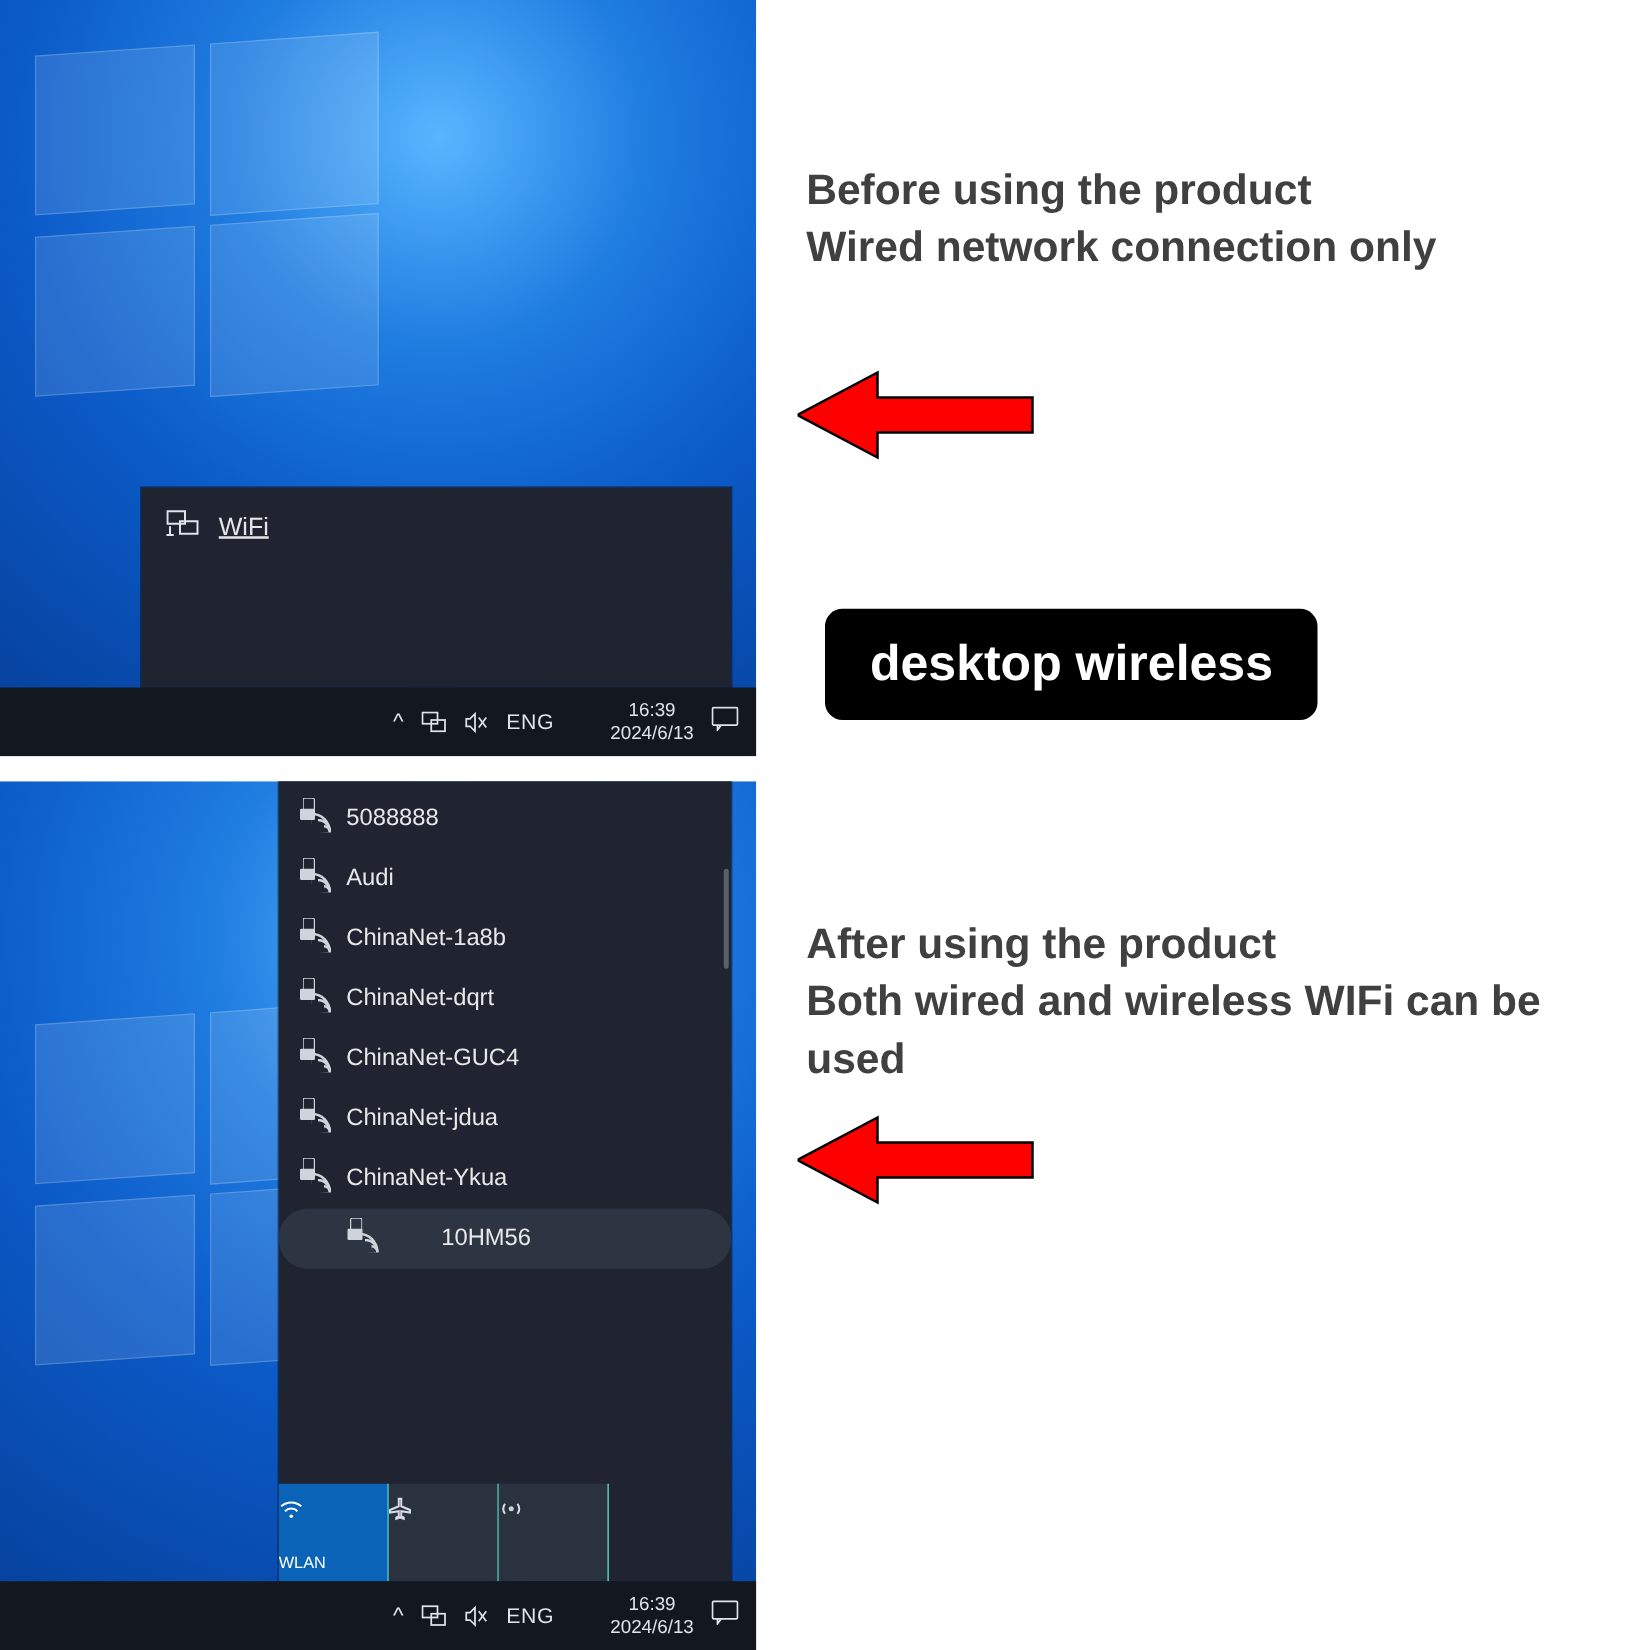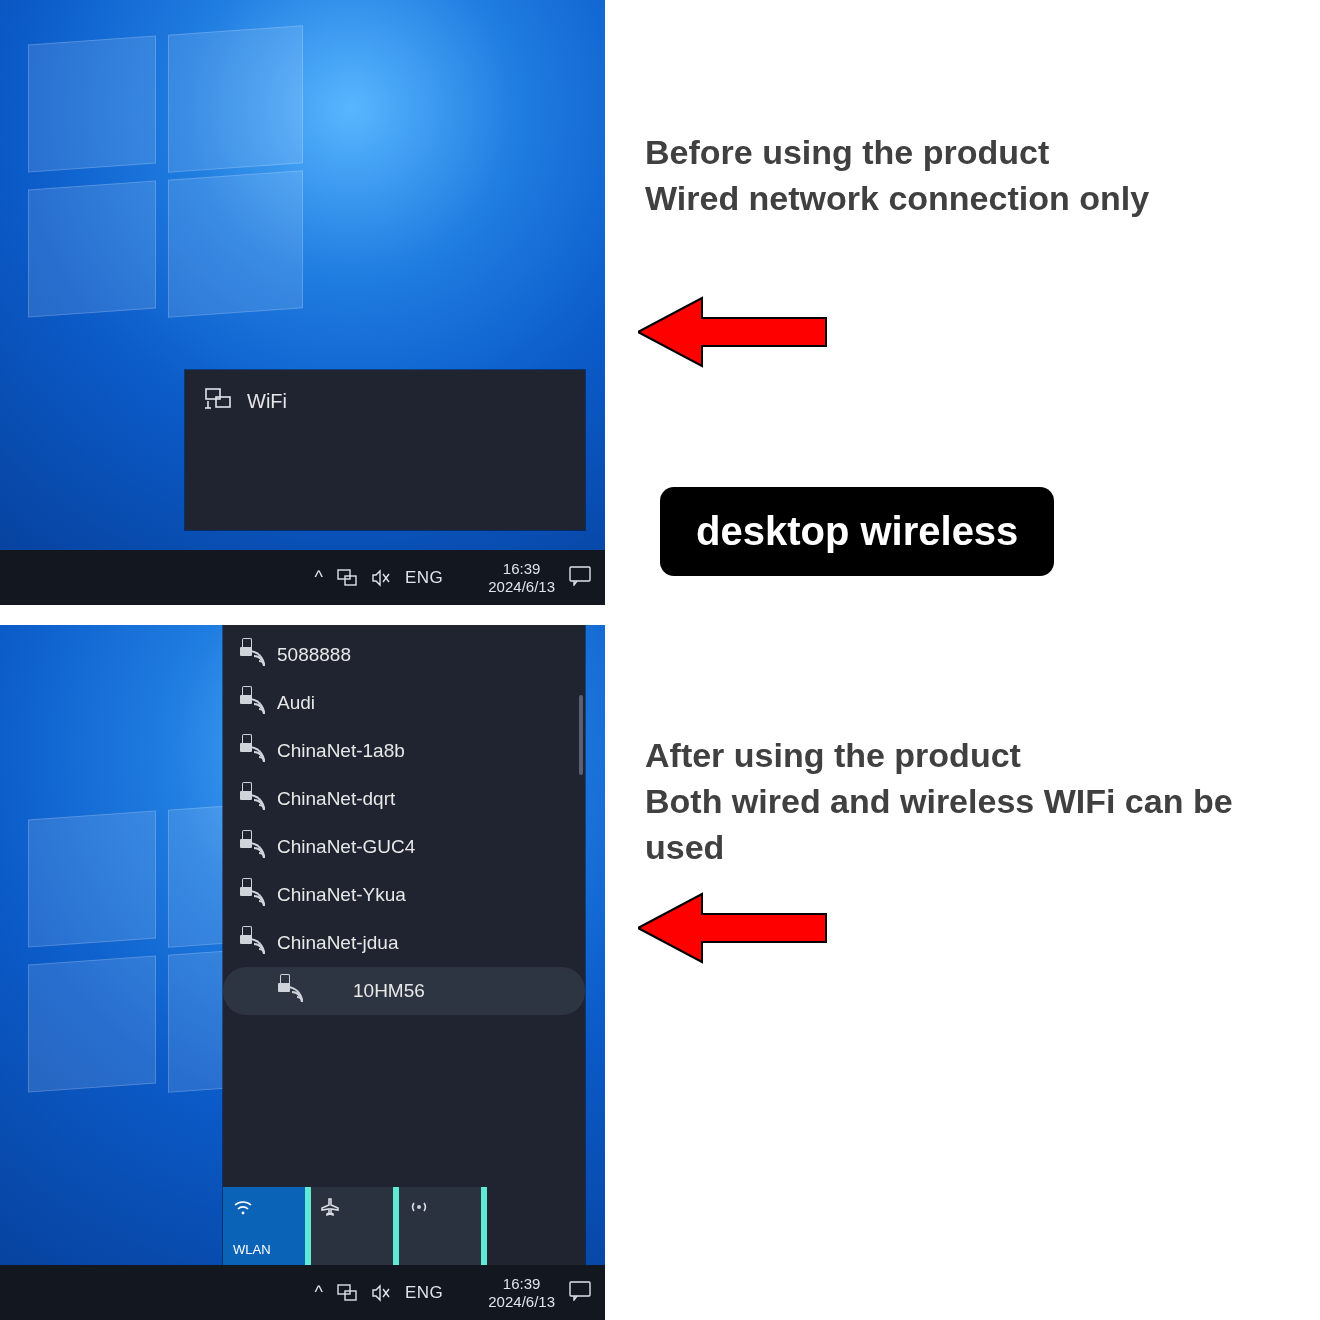--- a/index.html
+++ b/index.html
@@ -49,21 +49,21 @@
 
   
   .panel {
     position: absolute;
     right: 20px;
     background: #1f2430;
     color: #e6e6e6;
     font-size: 18px;
     box-shadow: 0 0 0 1px rgba(0,0,0,.4);
   }
-  .shot-top .panel    { top: 370px; width: 400px; height: 160px; }
+  .shot-top .panel    { top: 390px; width: 472px; height: 160px; text-decoration: underline; }
   .shot-bottom .panel { top: 0;   width: 362px; height: 640px; }
 
   .panel-header {
     display: flex; align-items: center; gap: 14px;
     padding: 18px 20px;
   }
   .eth-icon svg { width: 28px; height: 22px; }
   .panel-header span { font-size: 20px; }
 
   
@@ -93,22 +93,22 @@
   .wifi-bars b:nth-child(3){ width:16px; height:16px; right:0; bottom:0;}
 
   .scroll-thumb { position:absolute; right:2px; top:70px; width:4px; height:80px; background:#5a616e; border-radius:2px;}
 
   
   .tiles { position:absolute; left:0; bottom:0; display:flex; height:78px; }
   .tile {
     width: 88px; height: 78px;
     background:#2a3240; color:#d9dde3;
     display:flex; flex-direction:column; justify-content:space-between;
-    padding:10px 10px 8px; font-size:13px;
-    border-right:6px solid #5eead4;
+    padding:10px 0 8px; font-size:13px;
+    border-right:1px solid #5eead4;
   }
   .tile.active { background:#0a63b7; color:#fff; }
   .tile .ticon { height:20px; display:flex; align-items:center; }
   .tile .ticon svg { width:20px; height:20px; stroke:#d9dde3; fill:none; }
   .tile.active .ticon svg { stroke:#fff; }
 
   
   .taskbar {
     position:absolute; left:0; right:0; bottom:0; height:55px;
     background:#13171f; color:#dfe3ea;
@@ -270,31 +270,31 @@
           <span>ChinaNet-GUC4</span>
         </div>
         <div class="wifi-row">
           <span class="wifi-icon">
             <span class="wifi-bars">
               <b></b>
               <b></b>
               <b></b>
             </span>
           </span>
+          <span>ChinaNet-jdua</span>
+        </div>
+        <div class="wifi-row">
+          <span class="wifi-icon">
+            <span class="wifi-bars">
+              <b></b>
+              <b></b>
+              <b></b>
+            </span>
+          </span>
           <span>ChinaNet-Ykua</span>
-        </div>
-        <div class="wifi-row">
-          <span class="wifi-icon">
-            <span class="wifi-bars">
-              <b></b>
-              <b></b>
-              <b></b>
-            </span>
-          </span>
-          <span>ChinaNet-jdua</span>
         </div>
         <div class="wifi-row sel">
           <span class="wifi-icon">
             <span class="wifi-bars">
               <b></b>
               <b></b>
               <b></b>
             </span>
           </span>
           <span>10HM56</span>

